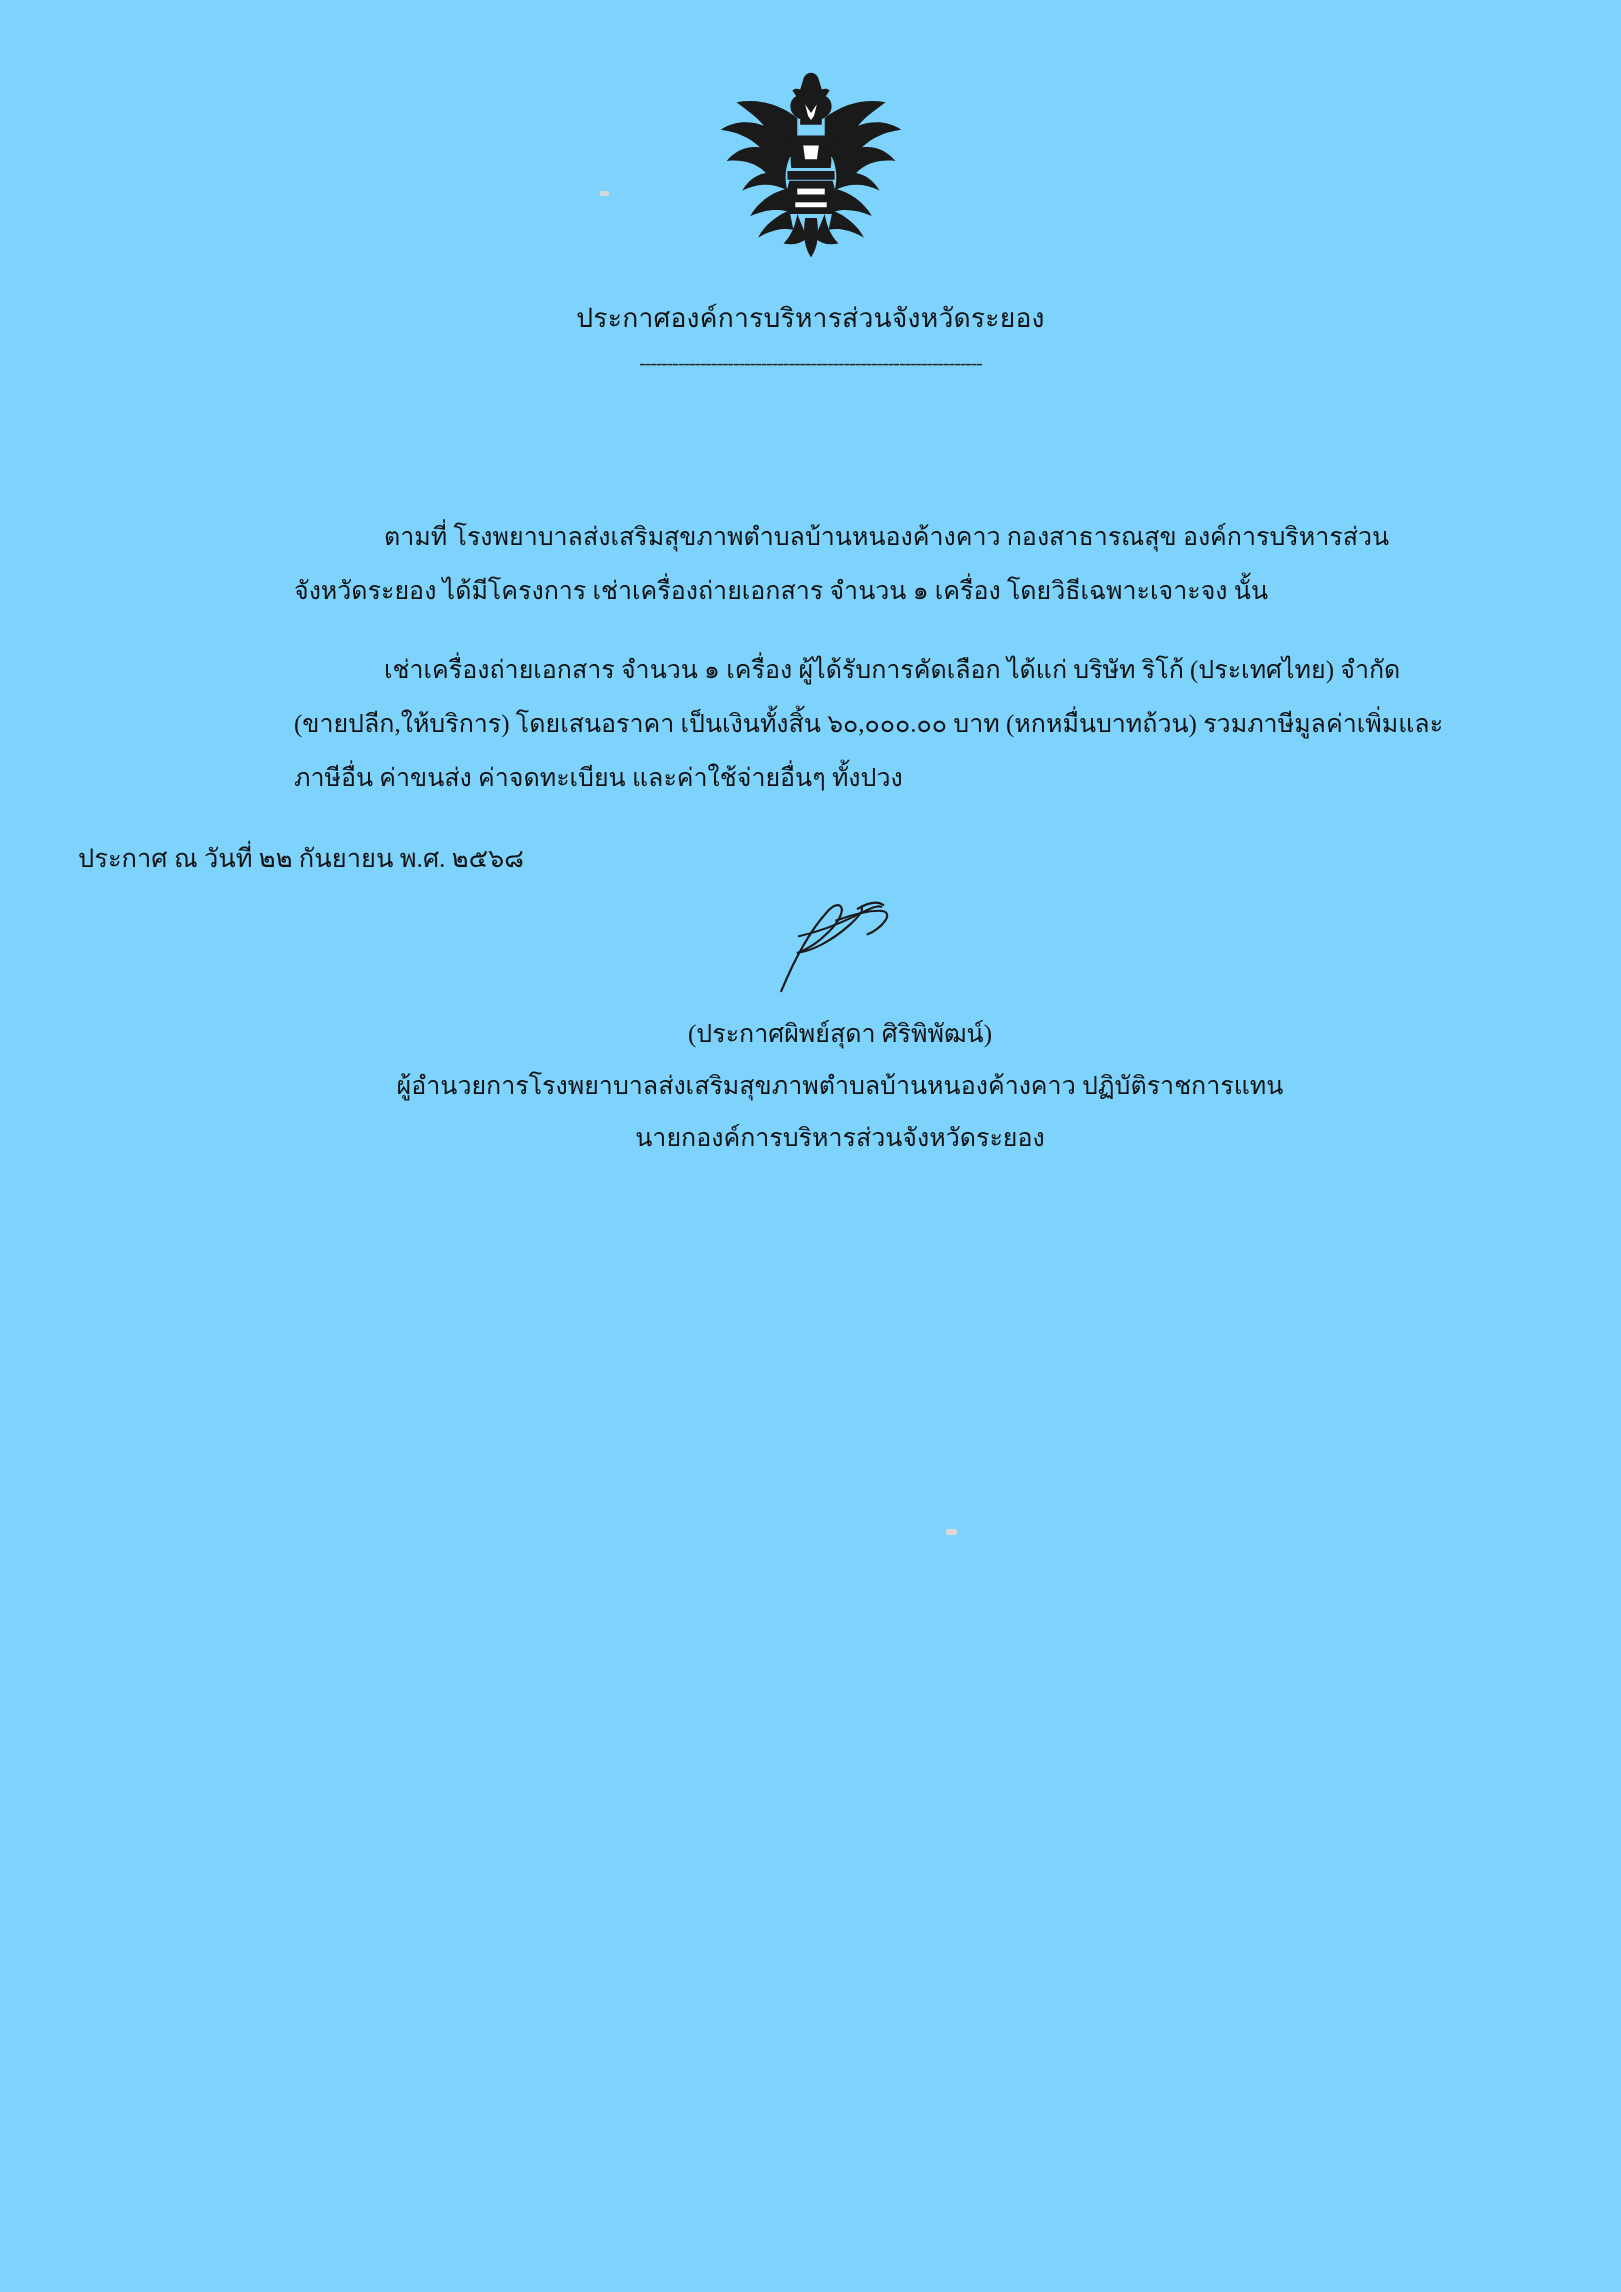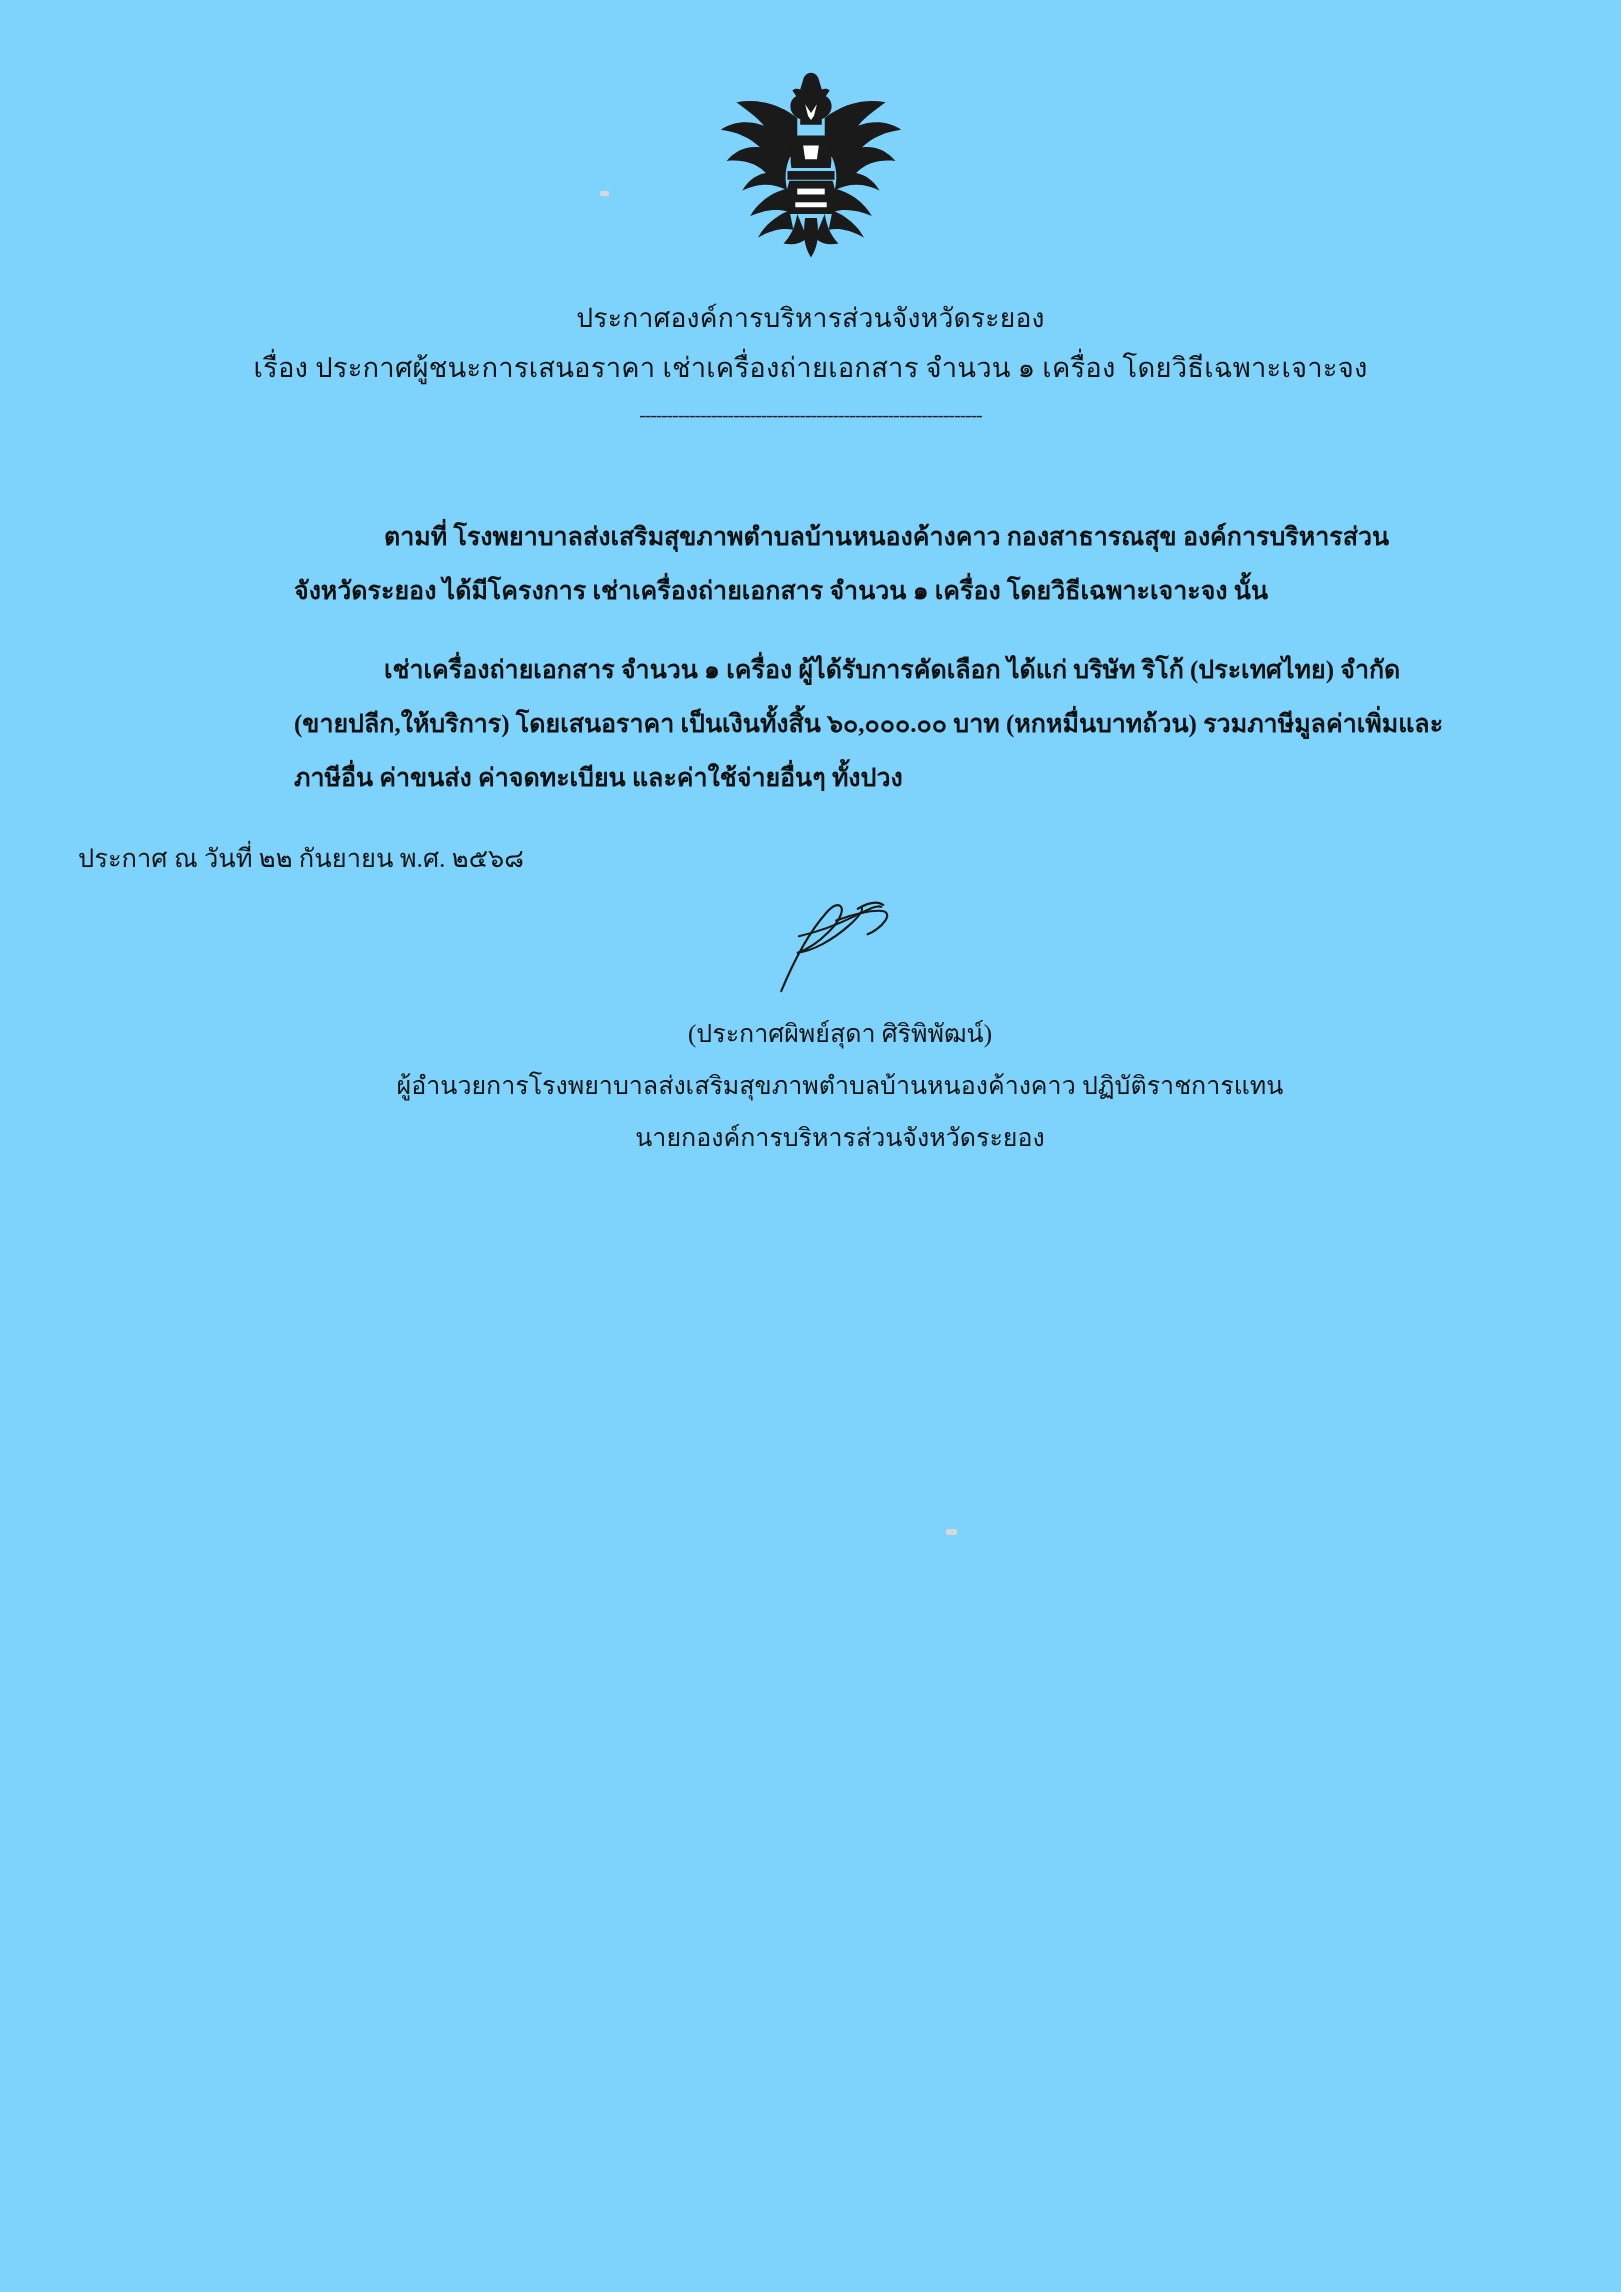--- a/index.html
+++ b/index.html
@@ -72,21 +72,20 @@
     top: 485px;
     left: 294px;
     width: 1152px;
     font-size: 25px;
     line-height: 54px;
     text-align: left;
   }
   .para {
     margin-bottom: 5.9px;
     text-indent: 0;
-    font-weight: bold;
   }
   .para.indent {
     text-indent: 90px;
   }
 
   
   .dateline {
     position: absolute;
     top: 838px;
     left: 0;
@@ -170,21 +169,20 @@
 
         <path d="M96 156 c-2 12 -6 22 -14 30 c10 2 18 0 24 -6 z"></path>
         <path d="M124 156 c2 12 6 22 14 30 c-10 2 -18 0 -24 -6 z"></path>
         <path d="M104 160 l12 0 c2 14 2 28 -6 40 c-8 -12 -8 -26 -6 -40 z"></path>
       </g>
     </svg>
   </div>
 
   <div class="header">
     <div class="line1">ประกาศองค์การบริหารส่วนจังหวัดระยอง</div>
-    <div class="line2">เรื่อง ประกาศผู้ชนะการเสนอราคา เช่าเครื่องถ่ายเอกสาร จำนวน ๑ เครื่อง โดยวิธีเฉพาะเจาะจง</div>
     <div class="divider">--------------------------------------------------------------</div>
   </div>
 
   <div class="body">
     <p class="para indent">ตามที่ โรงพยาบาลส่งเสริมสุขภาพตำบลบ้านหนองค้างคาว กองสาธารณสุข องค์การบริหารส่วนจังหวัดระยอง ได้มีโครงการ เช่าเครื่องถ่ายเอกสาร จำนวน ๑ เครื่อง โดยวิธีเฉพาะเจาะจง  นั้น</p>
     <p class="para indent">เช่าเครื่องถ่ายเอกสาร จำนวน ๑ เครื่อง ผู้ได้รับการคัดเลือก ได้แก่ บริษัท ริโก้ (ประเทศไทย) จำกัด (ขายปลีก,ให้บริการ) โดยเสนอราคา เป็นเงินทั้งสิ้น ๖๐,๐๐๐.๐๐ บาท (หกหมื่นบาทถ้วน) รวมภาษีมูลค่าเพิ่มและภาษีอื่น ค่าขนส่ง ค่าจดทะเบียน และค่าใช้จ่ายอื่นๆ ทั้งปวง</p>
   </div>
 
   <div class="dateline">ประกาศ ณ วันที่  ๒๒ กันยายน พ.ศ. ๒๕๖๘</div>
 

